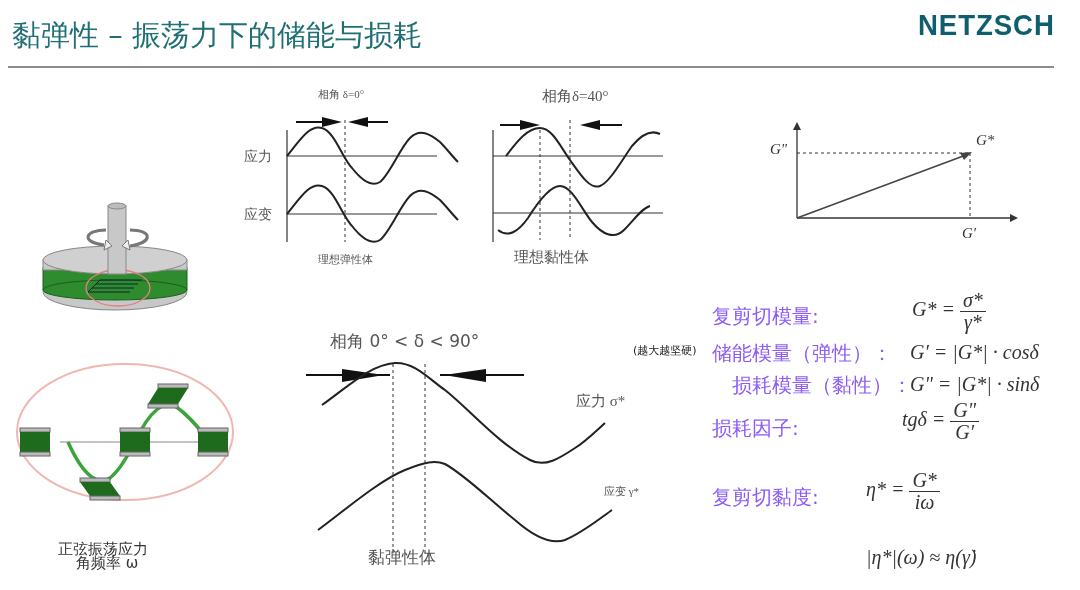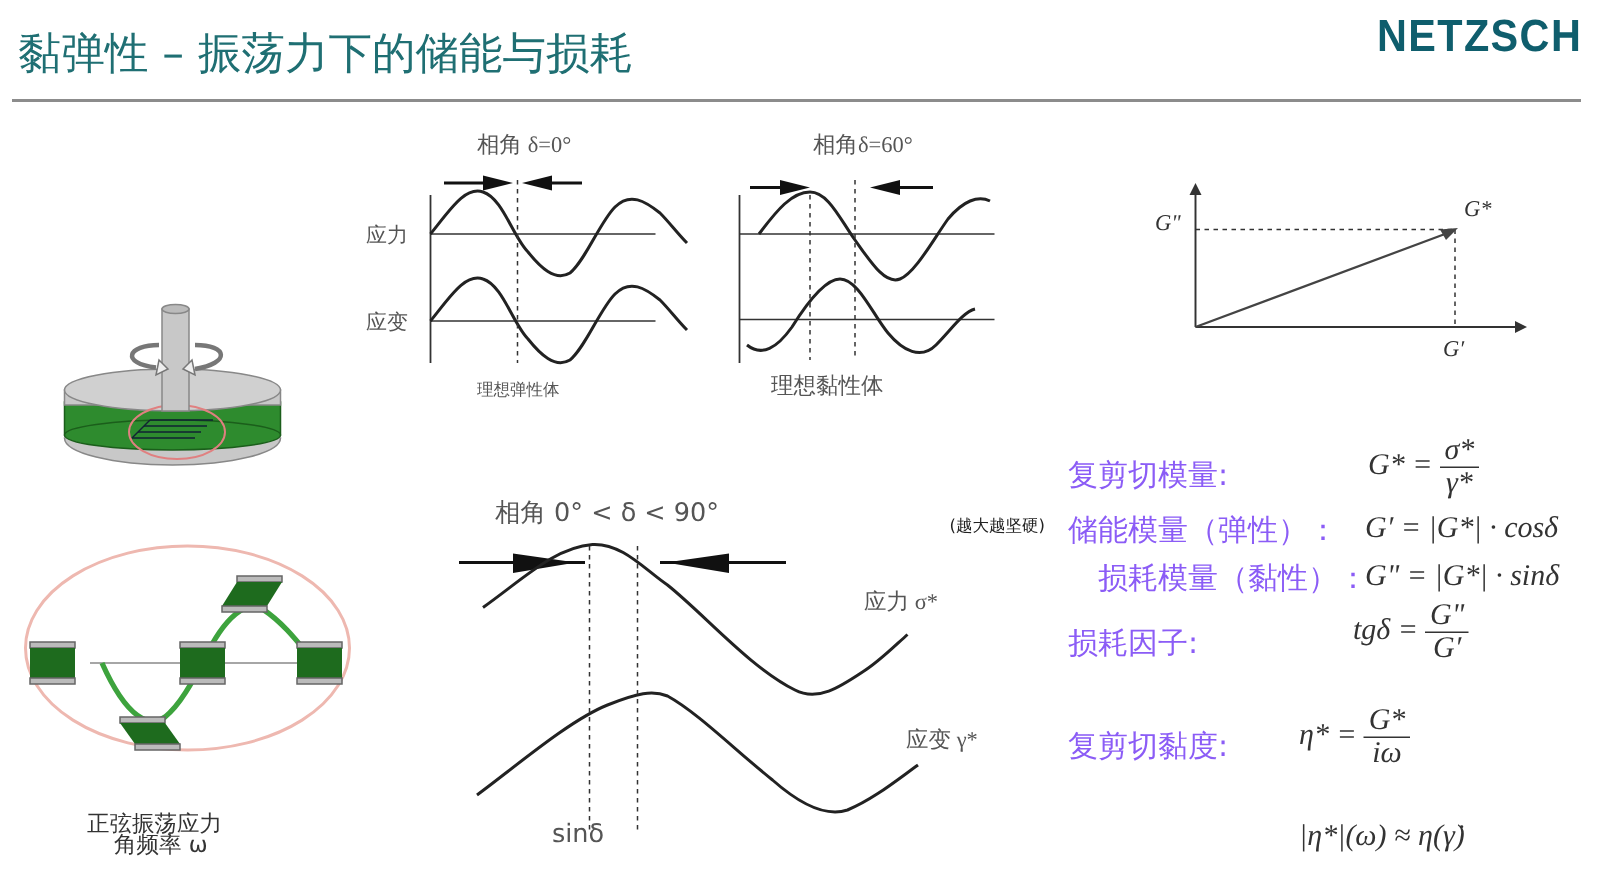--- a/index.html
+++ b/index.html
@@ -87,38 +87,38 @@
 
   <g>
     <rect x="70" y="118" width="30" height="4" fill="#bbb" stroke="#666"></rect>
     <polygon points="70,122 100,122 110,136 80,136" fill="#1e6b1e"></polygon>
     <rect x="80" y="136" width="30" height="4" fill="#bbb" stroke="#666"></rect>
   </g>
 </svg>
 <div class="abs caption" style="left:58px;top:540px">正弦振荡应力</div>
 <div class="abs caption" style="left:76px;top:554px">角频率 ω</div>
 
-<div class="abs lbl serif" style="left:318px;top:87px;font-size:15px">相角  δ=0°</div>
+<div class="abs lbl serif" style="left:318px;top:87px;font-size:11px">相角  δ=0°</div>
 <div class="abs lbl" style="left:244px;top:148px">应力</div>
 <div class="abs lbl" style="left:244px;top:206px">应变</div>
 <div class="abs lbl serif" style="left:318px;top:252px;font-size:11px">理想弹性体</div>
 <svg style="left:280px;top:110px" width="190" height="135" viewBox="0 0 190 135">
   <line x1="7" y1="20" x2="7" y2="132" stroke="#333" stroke-width="1.2"></line>
   <line x1="7" y1="46" x2="157" y2="46" stroke="#333" stroke-width="1"></line>
   <line x1="7" y1="104" x2="157" y2="104" stroke="#333" stroke-width="1"></line>
   <path d="M7,46 C20,30 30,14 42,18 C55,22 62,48 72,58 C80,68 90,78 100,72 C110,64 120,38 130,28 C140,18 150,24 160,32 C166,38 172,46 178,52" fill="none" stroke="#222" stroke-width="2"></path>
   <path d="M7,104 C20,88 30,72 42,76 C55,80 62,106 72,116 C80,126 90,136 100,130 C110,122 120,96 130,86 C140,76 150,82 160,90 C166,96 172,104 178,110" fill="none" stroke="#222" stroke-width="2"></path>
   <line x1="65" y1="10" x2="65" y2="132" stroke="#333" stroke-width="1" stroke-dasharray="3,3"></line>
   <line x1="16" y1="12" x2="42" y2="12" stroke="#111" stroke-width="2"></line>
   <polygon points="42,7 62,12 42,17" fill="#111"></polygon>
   <line x1="88" y1="12" x2="108" y2="12" stroke="#111" stroke-width="2"></line>
   <polygon points="88,7 68,12 88,17" fill="#111"></polygon>
 </svg>
 
-<div class="abs lbl serif" style="left:542px;top:87px;font-size:15px">相角δ=60°</div>
+<div class="abs lbl serif" style="left:542px;top:87px;font-size:15px">相角δ=40°</div>
 <div class="abs lbl serif" style="left:514px;top:248px;font-size:15px">理想黏性体</div>
 <svg style="left:490px;top:110px" width="200" height="135" viewBox="0 0 200 135">
   <line x1="3" y1="20" x2="3" y2="132" stroke="#333" stroke-width="1.2"></line>
   <line x1="3" y1="46" x2="173" y2="46" stroke="#333" stroke-width="1"></line>
   <line x1="3" y1="103" x2="173" y2="103" stroke="#333" stroke-width="1"></line>
   <path d="M16,46 C28,30 38,18 50,18 C62,18 70,36 80,50 C90,64 100,80 110,76 C120,72 132,50 142,36 C152,24 162,20 170,24" fill="none" stroke="#222" stroke-width="2"></path>
   <path d="M8,120 C18,128 28,122 38,108 C48,92 60,76 70,76 C82,76 92,100 102,112 C112,124 124,130 134,120 C144,110 152,98 160,96" fill="none" stroke="#222" stroke-width="2"></path>
   <line x1="50" y1="20" x2="50" y2="130" stroke="#333" stroke-width="1" stroke-dasharray="3,3"></line>
   <line x1="80" y1="10" x2="80" y2="128" stroke="#333" stroke-width="1" stroke-dasharray="3,3"></line>
   <line x1="10" y1="15" x2="30" y2="15" stroke="#111" stroke-width="2"></line>
@@ -146,22 +146,22 @@
   <line x1="6" y1="15" x2="90" y2="15" stroke="#111" stroke-width="2"></line>
   <polygon points="42,9 84,15 42,22" fill="#111"></polygon>
   <line x1="140" y1="15" x2="224" y2="15" stroke="#111" stroke-width="2"></line>
   <polygon points="186,9 144,15 186,22" fill="#111"></polygon>
   <path d="M22,45 C50,25 70,5 95,3 C115,2 130,20 145,30 C170,50 200,85 230,100 C245,108 260,98 275,88 C285,82 295,72 305,63" fill="none" stroke="#222" stroke-width="2"></path>
   <path d="M18,170 C45,150 80,120 105,110 C125,102 135,100 145,104 C165,115 190,140 215,160 C232,175 250,185 265,180 C282,173 298,160 312,150" fill="none" stroke="#222" stroke-width="2"></path>
   <line x1="93" y1="4" x2="93" y2="195" stroke="#333" stroke-width="1" stroke-dasharray="3,3"></line>
   <line x1="125" y1="4" x2="125" y2="195" stroke="#333" stroke-width="1" stroke-dasharray="3,3"></line>
 </svg>
 <div class="abs lbl serif" style="left:576px;top:392px;font-size:15px">应力 σ*</div>
-<div class="abs lbl serif" style="left:604px;top:484px;font-size:15px">应变 γ*</div>
-<div class="abs lbl" style="left:368px;top:546px;font-size:17px">sinδ</div>
+<div class="abs lbl serif" style="left:604px;top:484px;font-size:11px">应变 γ*</div>
+<div class="abs lbl" style="left:368px;top:546px;font-size:17px">黏弹性体</div>
 
 <div class="abs zh" style="left:712px;top:303px">复剪切模量:</div>
 <div class="abs math" style="left:912px;top:290px">
   <span>G* =</span>
   <span class="frac">
       <span class="num">σ*</span>
       <span class="den">γ*</span>
     </span>
 </div>
 

